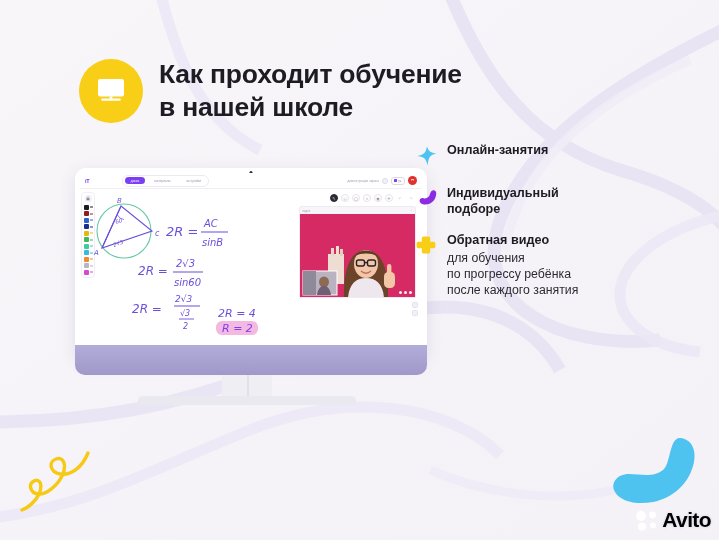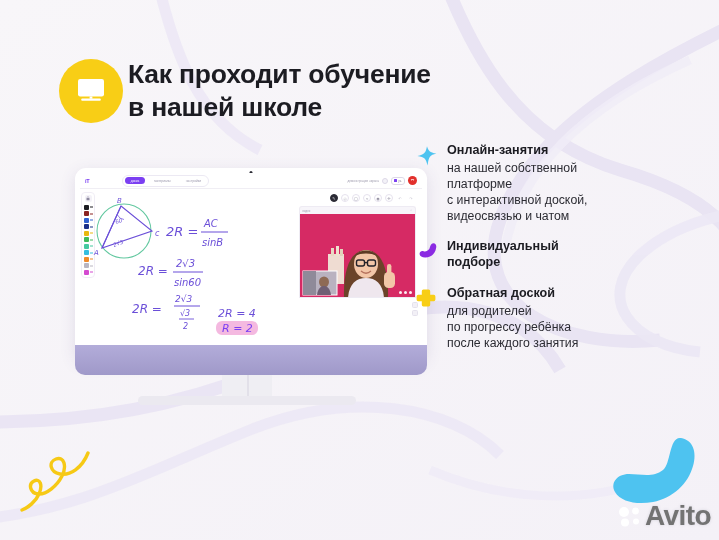--- a/index.html
+++ b/index.html
@@ -10,22 +10,22 @@
     position: relative;
     overflow: hidden;
   }
 
   
   #bg-deco { position: absolute; inset: 0; z-index: 0; }
 
   
   .header {
     position: absolute;
-    left: 59px; top: 55px;
-    display: flex; align-items: flex-end; gap: 5px;
+    left: 79px; top: 55px;
+    display: flex; align-items: flex-end; gap: 16px;
     z-index: 4;
   }
   .badge-circle {
     width: 64px; height: 64px; border-radius: 50%;
     background: #f8ce16;
     display: flex; align-items: center; justify-content: center;
     flex: 0 0 auto;
     margin-top: 4px;
   }
   .page-title {
@@ -239,21 +239,21 @@
   }
 
   
   .squiggle { position: absolute; left: 20px; top: 450px; z-index: 2; }
   .avito-wm {
     position: absolute; right: 8px; bottom: 8px;
     z-index: 5;
     display: flex; align-items: center; gap: 3px;
   }
   .avito-text {
-    font-size: 28px; font-weight: bold; color: #737373;
+    font-size: 21px; font-weight: bold; color: #000000;
     letter-spacing: -0.6px;
     text-shadow: 0 0 3px rgba(120,120,140,0.25);
   }
   .blue-blob { position: absolute; right: 18px; bottom: 26px; z-index: 4; }
 </style>
 </head>
 <body>
 
 <svg id="bg-deco" width="719" height="540" viewBox="0 0 719 540" aria-hidden="true">
   <defs>
@@ -487,24 +487,20 @@
 <div class="features">
 
   <div class="feature">
     <div class="feat-icon">
       <svg width="22" height="22" viewBox="0 0 22 22">
         <path d="M11 1.2 C12.6 6 13.4 7.2 20.4 8.6 C13.8 10.4 12.8 11.6 11.6 20.6 C9.8 13.4 8.8 12.2 1.4 11 C8.4 9.4 9.6 8 11 1.2 Z" fill="#4ec3f0"></path>
       </svg>
     </div>
     <div class="feat-body">
       <div class="feat-title">Онлайн-занятия</div>
-      <div class="feat-text">на нашей собственной
-платформе
-с интерактивной доской,
-видеосвязью и чатом</div>
     </div>
   </div>
 
   <div class="feature">
     <div class="feat-icon">
       <svg width="22" height="22" viewBox="0 0 22 22">
         <path d="M17.4 2.2 C19.6 2.2 20.6 4 20.2 6.6 C19.4 12.4 15.4 16.4 9.4 16.6 C6 16.7 3.4 15 3.6 12.6 C3.8 10.4 5.6 9.6 7.6 10.2 C9.6 10.8 11.8 10 13.2 8 C14.2 6.6 14.4 2.2 17.4 2.2 Z" fill="#8b2be2"></path>
       </svg>
     </div>
     <div class="feat-body">
@@ -513,22 +509,22 @@
     </div>
   </div>
 
   <div class="feature">
     <div class="feat-icon">
       <svg width="20" height="20" viewBox="0 0 20 20">
         <path d="M7.4 1.6 h5.2 a1.6 1.6 0 0 1 1.6 1.6 v3.6 h3.6 a1.6 1.6 0 0 1 1.6 1.6 v3.2 a1.6 1.6 0 0 1 -1.6 1.6 h-3.6 v3.6 a1.6 1.6 0 0 1 -1.6 1.6 h-5.2 a1.6 1.6 0 0 1 -1.6 -1.6 v-3.6 h-3.6 a1.6 1.6 0 0 1 -1.6 -1.6 v-3.2 a1.6 1.6 0 0 1 1.6 -1.6 h3.6 v-3.6 a1.6 1.6 0 0 1 1.6 -1.6 z" fill="#f8ce16"></path>
       </svg>
     </div>
     <div class="feat-body">
-      <div class="feat-title">Обратная доской</div>
-      <div class="feat-text">для родителей
+      <div class="feat-title">Обратная видео</div>
+      <div class="feat-text">для обучения
 по прогрессу ребёнка
 после каждого занятия</div>
     </div>
   </div>
 
 </div>
 
 <svg class="squiggle" width="80" height="66" viewBox="0 0 80 66">
   <path d="M68 3 C62 18 50 26 40 24 C30 22 28 12 36 9 C44 6 47 16 42 26 C37 36 26 45 18 44 C10 43 8 34 14 31 C20 28 23 35 19 44 C16 51 8 58 2 60" fill="none" stroke="#f6c915" stroke-width="3.4" stroke-linecap="round"></path>
 </svg>

